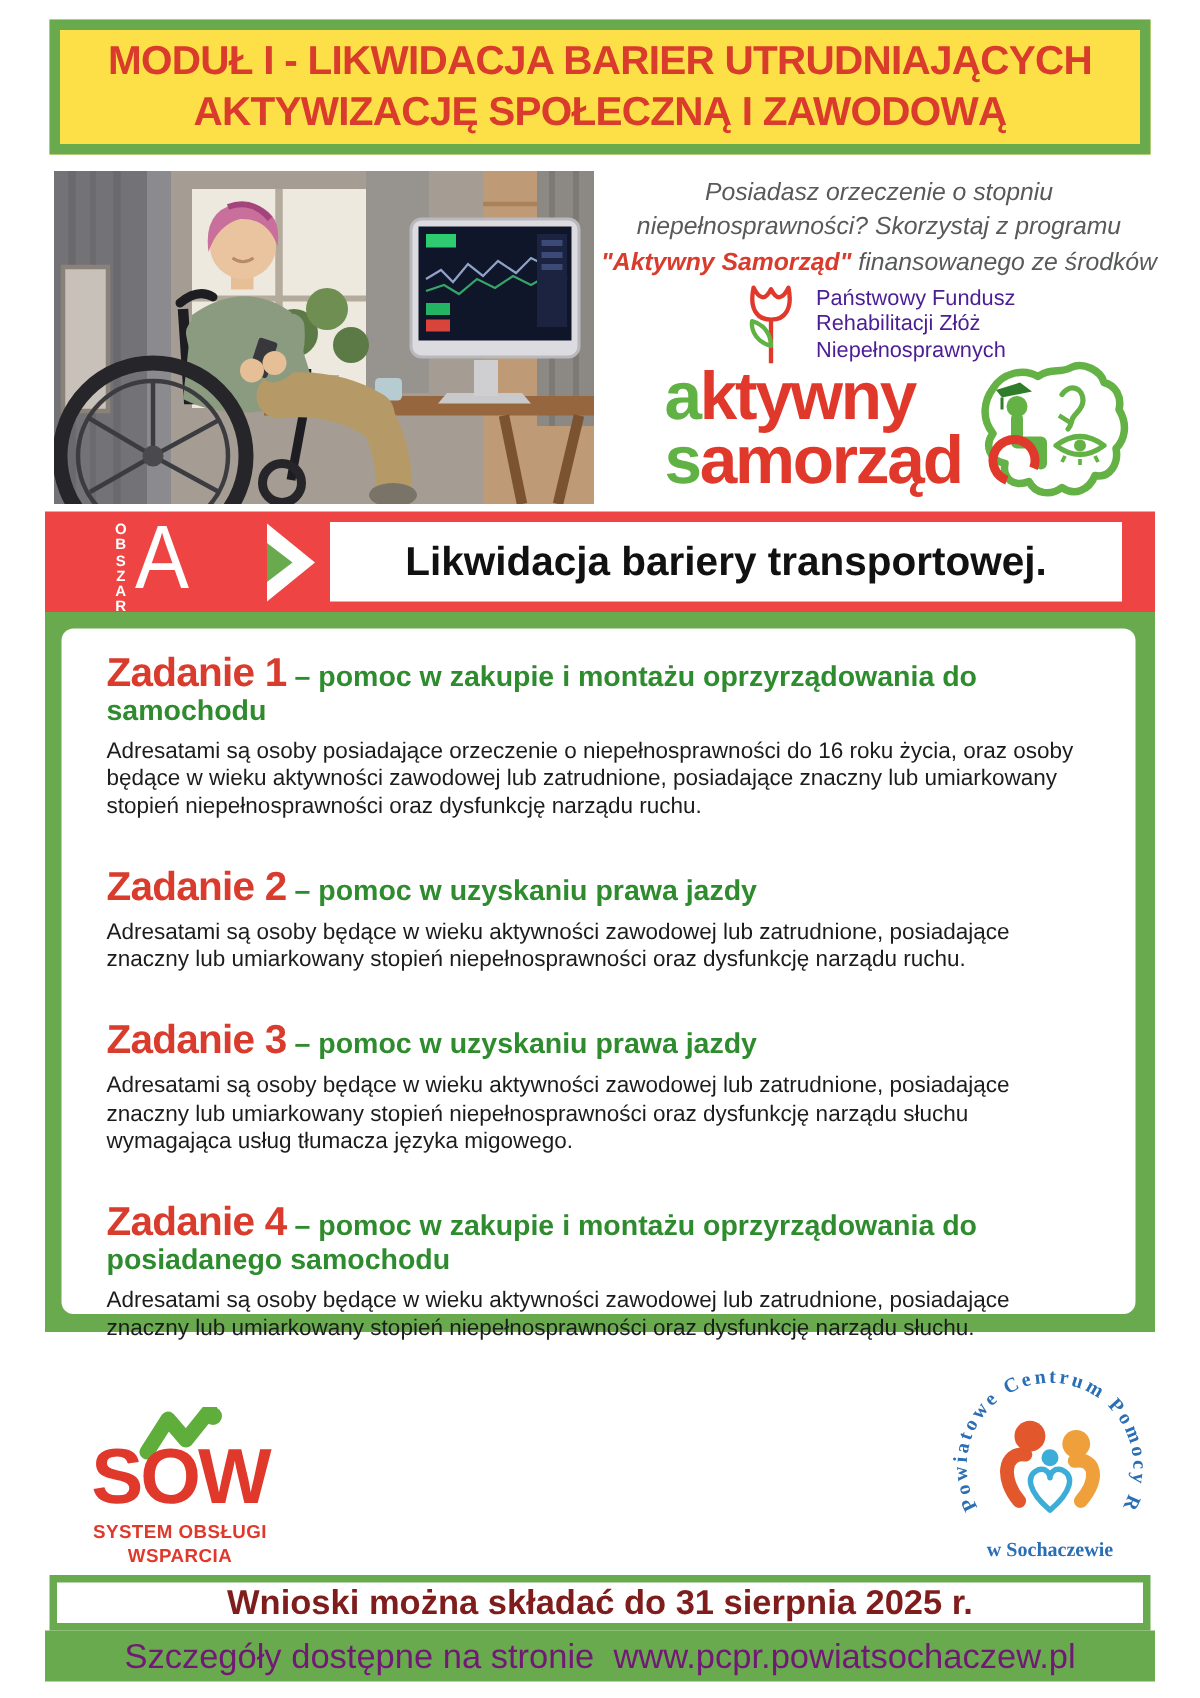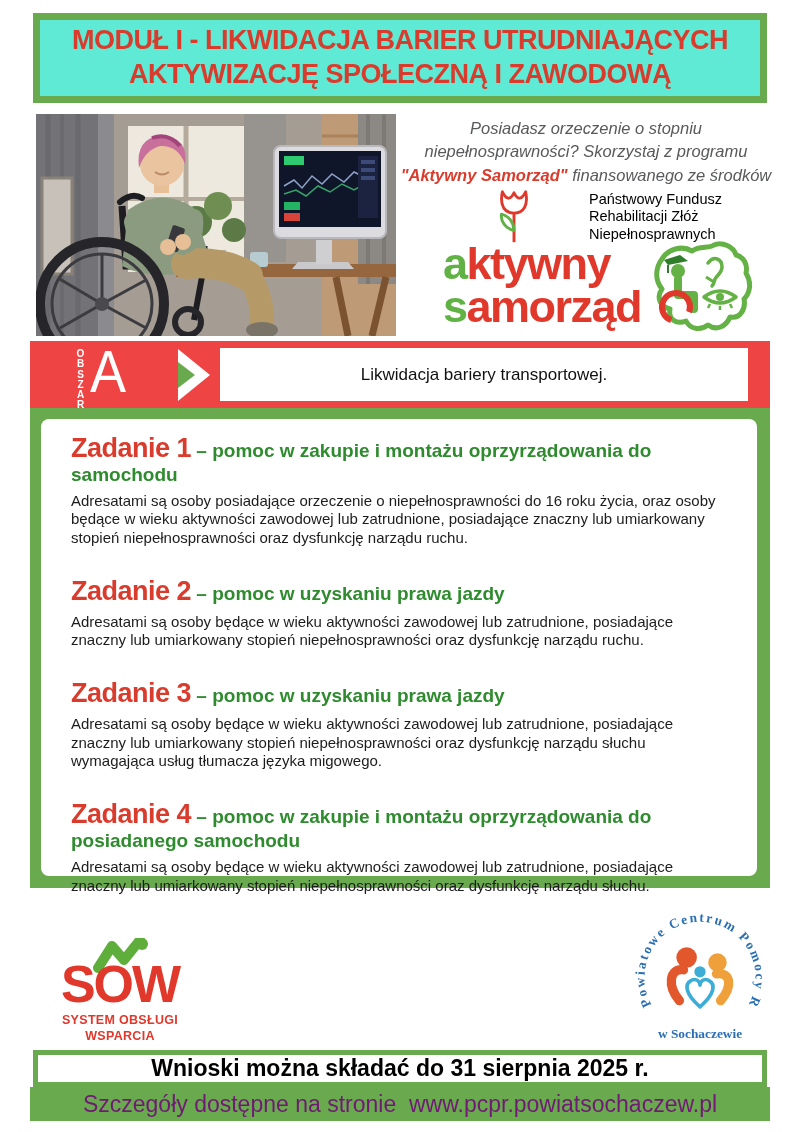--- a/index.html
+++ b/index.html
@@ -1,55 +1,55 @@
 <!DOCTYPE html>
 <html><head>
 <meta charset="utf-8">
 <style>
   * { margin:0; padding:0; box-sizing:border-box; }
   body { background:#ffffff; font-family:"Liberation Sans","DejaVu Sans",sans-serif; }
   .poster { position:relative; width:800px; height:1132px; background:#fff; overflow:hidden; margin:0 auto; }
 
   
   .header-box { position:absolute; left:33px; top:13px; width:734px; height:90px;
-    border:7px solid #69aa4e; background:#5eead4; display:flex; align-items:center; justify-content:center; }
+    border:7px solid #69aa4e; background:#fde047; display:flex; align-items:center; justify-content:center; }
   .header-text { color:#d93b2c; font-weight:bold; font-size:27px; line-height:1.25;
     text-align:center; letter-spacing:-0.5px; }
 
   
   .photo { position:absolute; left:36px; top:114px; width:360px; height:222px; overflow:hidden; }
 
   
   .intro { position:absolute; left:398px; top:117px; width:376px; text-align:center;
     font-style:italic; font-size:16.5px; line-height:1.42; color:#58595b; }
   .intro .hl { color:#d93b2c; font-weight:bold; }
 
   
   .pfron { position:absolute; left:492px; top:186px; display:flex; align-items:center; gap:8px; }
-  .pfron-text { font-size:14.5px; color:#000000; line-height:1.18;margin-left:45px; }
+  .pfron-text { font-size:14.5px; color:#4c1d95; line-height:1.18; }
 
   
   .program { position:absolute; left:443px; top:243px; display:flex; align-items:flex-start; }
   .program-words { font-weight:bold; font-size:45px; line-height:0.95; letter-spacing:-1.5px; color:#e0392c; }
   .program-words .g { color:#61b244; }
   .map-icon { margin-top:-6px; }
 
   
   .band { position:absolute; left:30px; top:341px; width:740px; height:67px; background:#ef4444; }
   .band-vert { position:absolute; left:45px; top:8px; width:11px; font-size:10px; line-height:1.03;
     color:#fff; word-break:break-all; text-align:center; font-weight:600; }
   .band-a { position:absolute; left:60px; top:-4px; font-size:60px; color:#fff; font-weight:400;
     transform:scaleX(0.9); transform-origin:left top; }
   .chev-outer { position:absolute; left:148px; top:8px; width:0; height:0;
     border-top:26px solid transparent; border-bottom:26px solid transparent; border-left:32px solid #fff; }
   .chev-inner { position:absolute; left:148px; top:21px; width:0; height:0;
     border-top:13px solid transparent; border-bottom:13px solid transparent; border-left:17px solid #69aa4e; }
   .band-titlebox { position:absolute; left:190px; top:7px; right:22px; bottom:7px; background:#fff;
     display:flex; align-items:center; justify-content:center; }
-  .band-title { font-weight:normal; font-size:17px; color:#111; }
+  .band-title { font-weight:bold; font-size:27px; color:#111; }
 
   
   .frame { position:absolute; left:30px; top:408px; width:740px; height:480px; background:#69aa4e;
     padding:11px 13px 12px 11px; }
   .frame-inner { width:100%; height:100%; background:#fff; border-radius:8px; padding:14px 30px 10px 30px; }
   .task { margin-bottom:29px; }
   .task-name { color:#d93b2c; font-weight:bold; font-size:27px; letter-spacing:-0.5px; }
   .task-sub { color:#2e8b2e; font-weight:bold; font-size:19px; }
   .task-body { margin-top:6px; font-size:15px; line-height:1.22; color:#1c1c1c; }
 
@@ -58,21 +58,21 @@
   .sow-lines { color:#e0392c; font-size:12.5px; font-weight:bold; letter-spacing:0.3px; line-height:1.3; margin-top:-2px; }
   .apply { position:absolute; left:140px; top:920px; width:520px; text-align:center; color:#16506e; }
   .apply-online { font-size:24px; font-weight:bold; font-style:italic; letter-spacing:-0.3px; }
   .apply-or { font-size:19px; margin-top:6px; }
   .apply-org, .apply-addr, .apply-tel { font-size:21px; font-weight:bold; line-height:1.22; }
   .pcpr { position:absolute; left:628px; top:906px; }
 
   
   .deadline-bar { position:absolute; left:33px; top:1050px; width:734px; height:37px;
     background:#fff; border:5px solid #69aa4e; display:flex; align-items:center; justify-content:center; }
-  .deadline-text { color:#000000; font-weight:bold; font-size:23px; }
+  .deadline-text { color:#7f1d1d; font-weight:bold; font-size:23px; }
   .details-bar { position:absolute; left:30px; top:1087px; width:740px; height:34px;
     background:#69aa4e; display:flex; align-items:center; justify-content:center; }
   .details-text { color:#701a75; font-weight:normal; font-size:23px; white-space:pre-wrap; }
 </style>
 </head>
 <body>
 
 <div class="poster">
 
   <div class="header-box">

